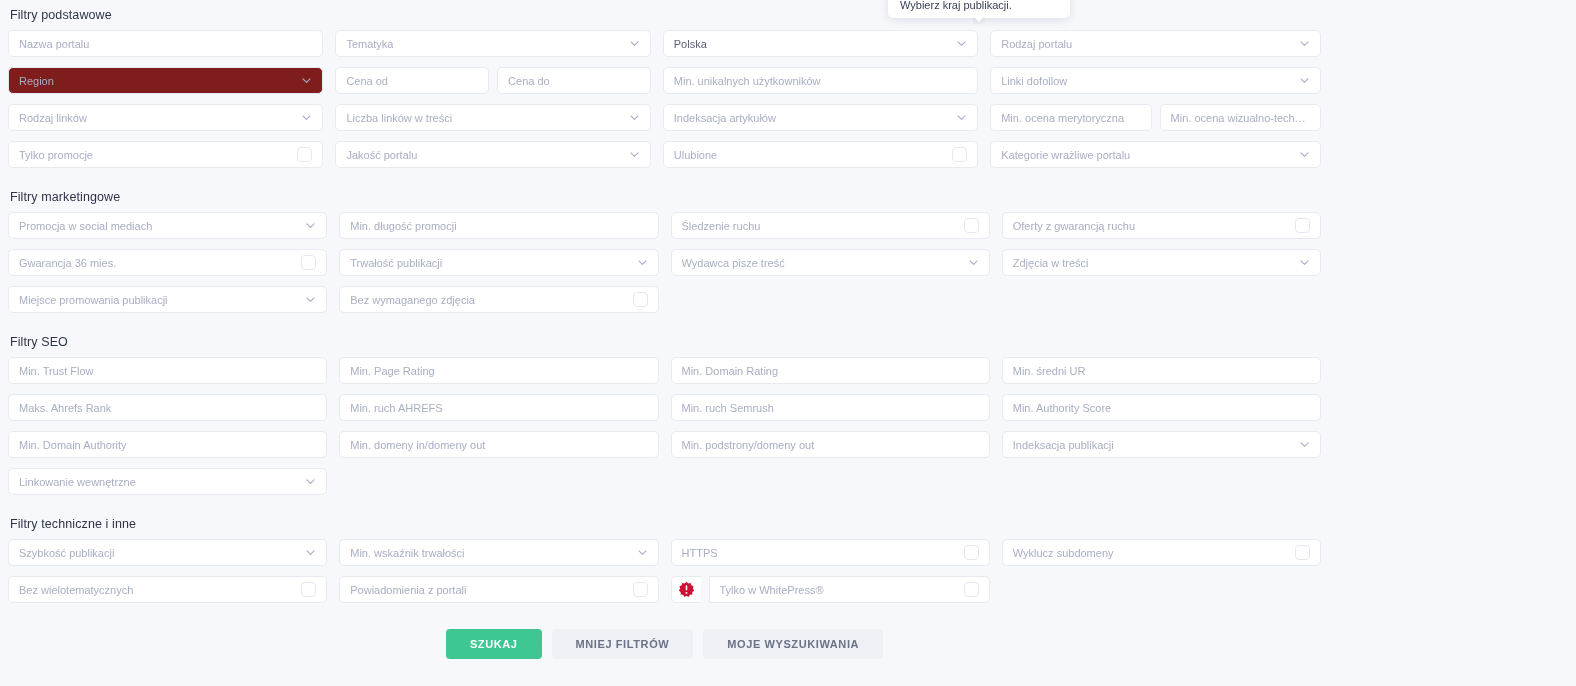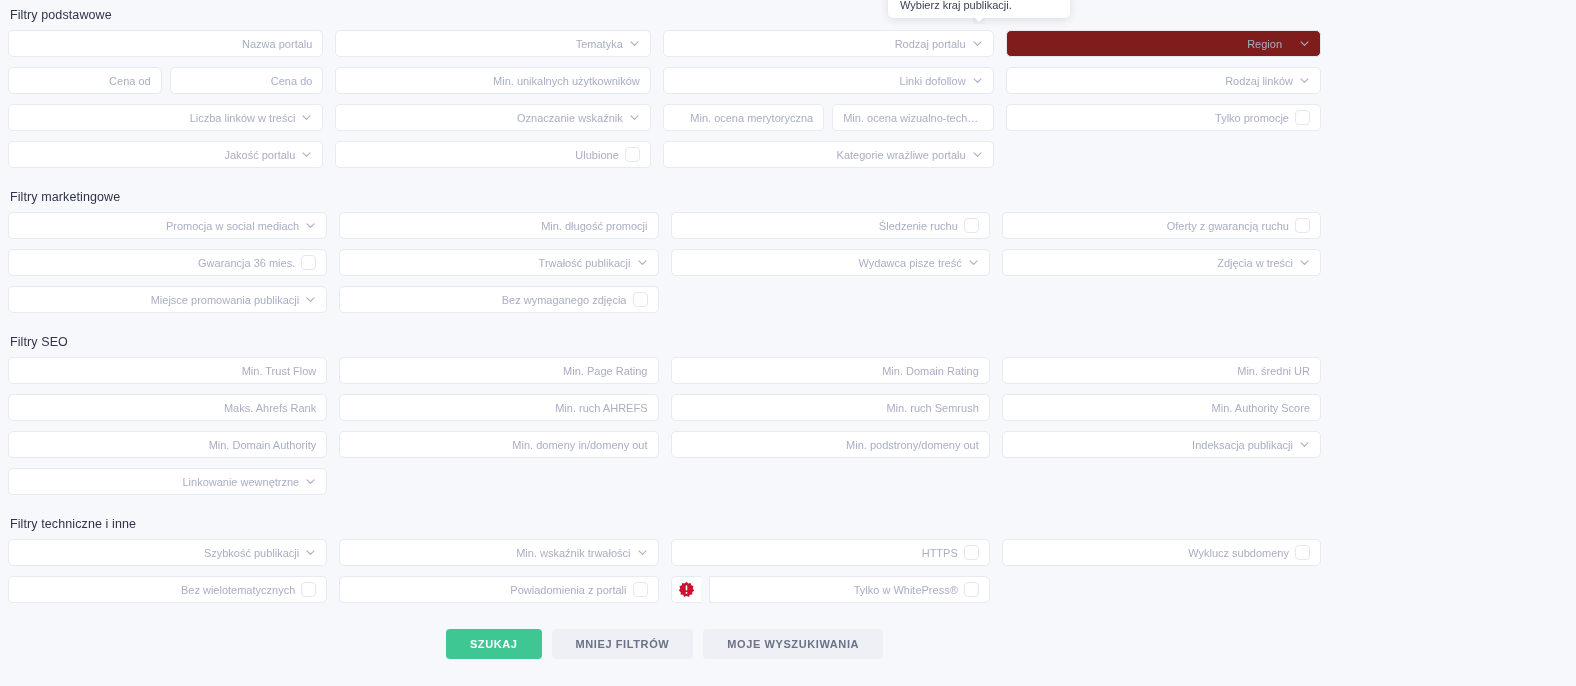--- a/index.html
+++ b/index.html
@@ -28,21 +28,21 @@
   }
 
   
   .grid {
     display: grid;
     grid-template-columns: repeat(4, 1fr);
     column-gap: 12px;
     row-gap: 10px;
     padding: 0 8px;
   }
-  .cell { display: flex; gap: 8px; text-align: right; }
+  .cell { display: flex; gap: 8px; }
 
   
   .field {
     position: relative;
     flex: 1 1 0;
     height: 27px;
     background: #ffffff;
     border: 1px solid #e8eaf2;
     border-radius: 5px;
     display: flex;
@@ -173,20 +173,30 @@
               <span class="label">Tematyka</span>
               <span class="chev">
                 <svg viewBox="0 0 12 12" width="11" height="11" aria-hidden="true">
                   <path d="M2.2 4.3 L6 8.1 L9.8 4.3" fill="none" stroke="#a9aec4" stroke-width="1.2" stroke-linecap="round" stroke-linejoin="round"></path>
                 </svg>
               </span>
             </div>
           </div>
           <div class="cell">
             <div class="field">
+              <span class="label" style="color: rgb(91, 97, 121);">Polska</span>
+              <span class="chev">
+                <svg viewBox="0 0 12 12" width="11" height="11" aria-hidden="true">
+                  <path d="M2.2 4.3 L6 8.1 L9.8 4.3" fill="none" stroke="#a9aec4" stroke-width="1.2" stroke-linecap="round" stroke-linejoin="round"></path>
+                </svg>
+              </span>
+            </div>
+          </div>
+          <div class="cell">
+            <div class="field">
               <span class="label">Rodzaj portalu</span>
               <span class="chev">
                 <svg viewBox="0 0 12 12" width="11" height="11" aria-hidden="true">
                   <path d="M2.2 4.3 L6 8.1 L9.8 4.3" fill="none" stroke="#a9aec4" stroke-width="1.2" stroke-linecap="round" stroke-linejoin="round"></path>
                 </svg>
               </span>
             </div>
           </div>
           <div class="cell">
             <div class="field disabled">
@@ -236,21 +246,21 @@
               <span class="label">Liczba linków w treści</span>
               <span class="chev">
                 <svg viewBox="0 0 12 12" width="11" height="11" aria-hidden="true">
                   <path d="M2.2 4.3 L6 8.1 L9.8 4.3" fill="none" stroke="#a9aec4" stroke-width="1.2" stroke-linecap="round" stroke-linejoin="round"></path>
                 </svg>
               </span>
             </div>
           </div>
           <div class="cell">
             <div class="field">
-              <span class="label">Oznaczanie wskaźnik</span>
+              <span class="label">Indeksacja artykułów</span>
               <span class="chev">
                 <svg viewBox="0 0 12 12" width="11" height="11" aria-hidden="true">
                   <path d="M2.2 4.3 L6 8.1 L9.8 4.3" fill="none" stroke="#a9aec4" stroke-width="1.2" stroke-linecap="round" stroke-linejoin="round"></path>
                 </svg>
               </span>
             </div>
           </div>
           <div class="cell">
             <div class="field">
               <span class="label">Min. ocena merytoryczna</span>

